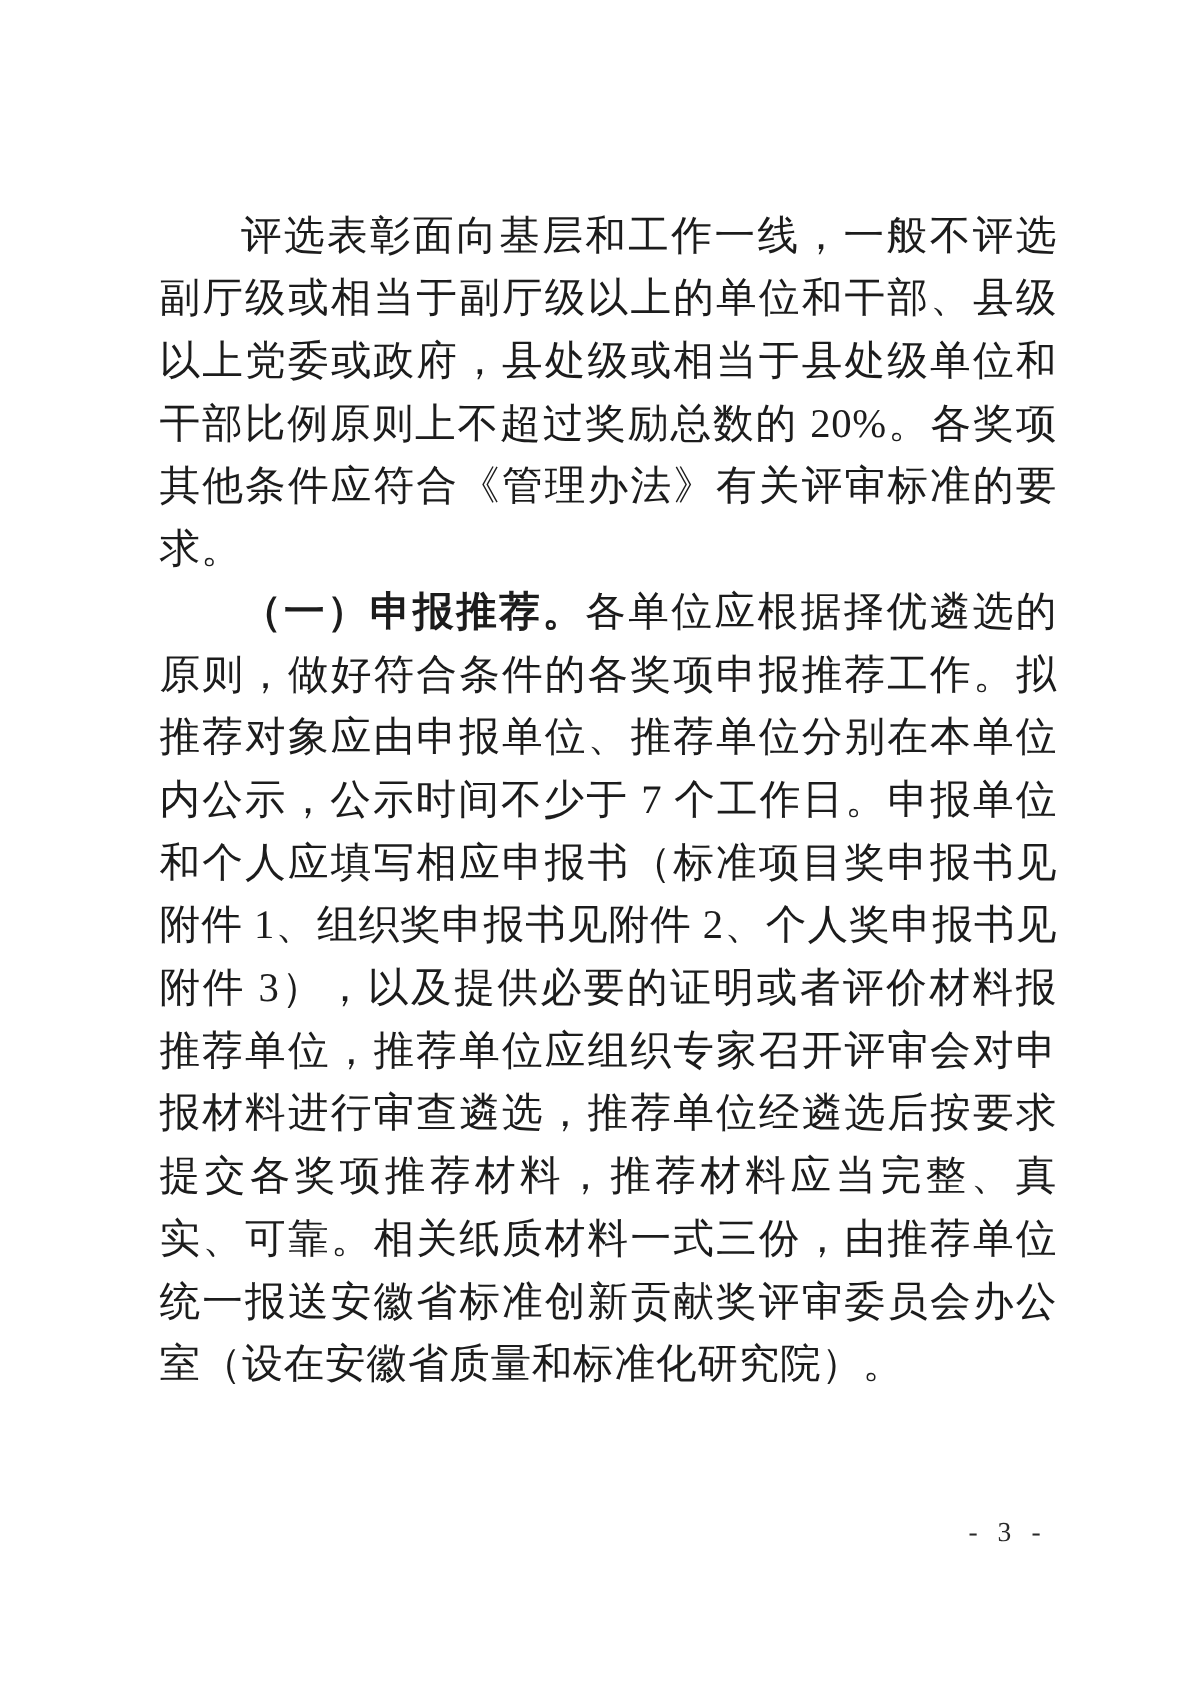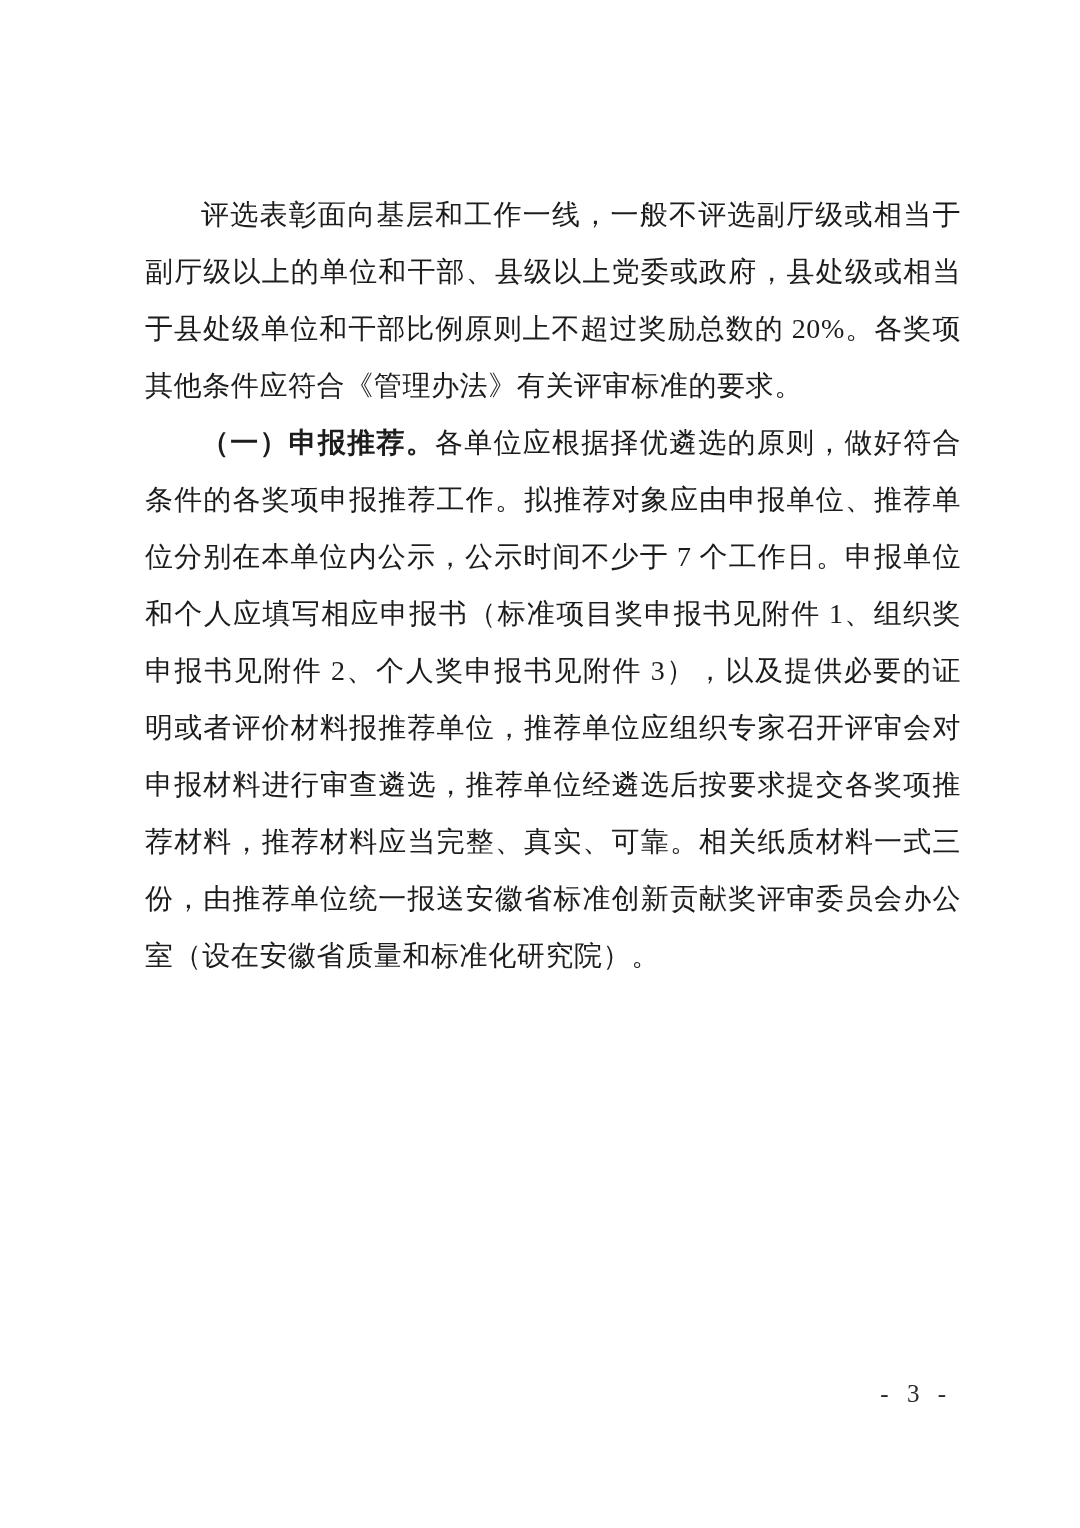--- a/index.html
+++ b/index.html
@@ -17,21 +17,21 @@
     color: #1c1c1c;
   }
   .content {
     position: absolute;
     top: 186px;
     left: 145px;
     width: 816px;
   }
   .body-p, .heading {
     margin: 0;
-    font-size: 28px;
+    font-size: 37px;
     line-height: 57px;
     text-align: justify;
     text-indent: 2em;
     letter-spacing: 0.6px;
     font-weight: normal;
   }
   .heading {
     font-family: "Liberation Sans", "DejaVu Sans", sans-serif;
     font-weight: bold;
     letter-spacing: 1px;

